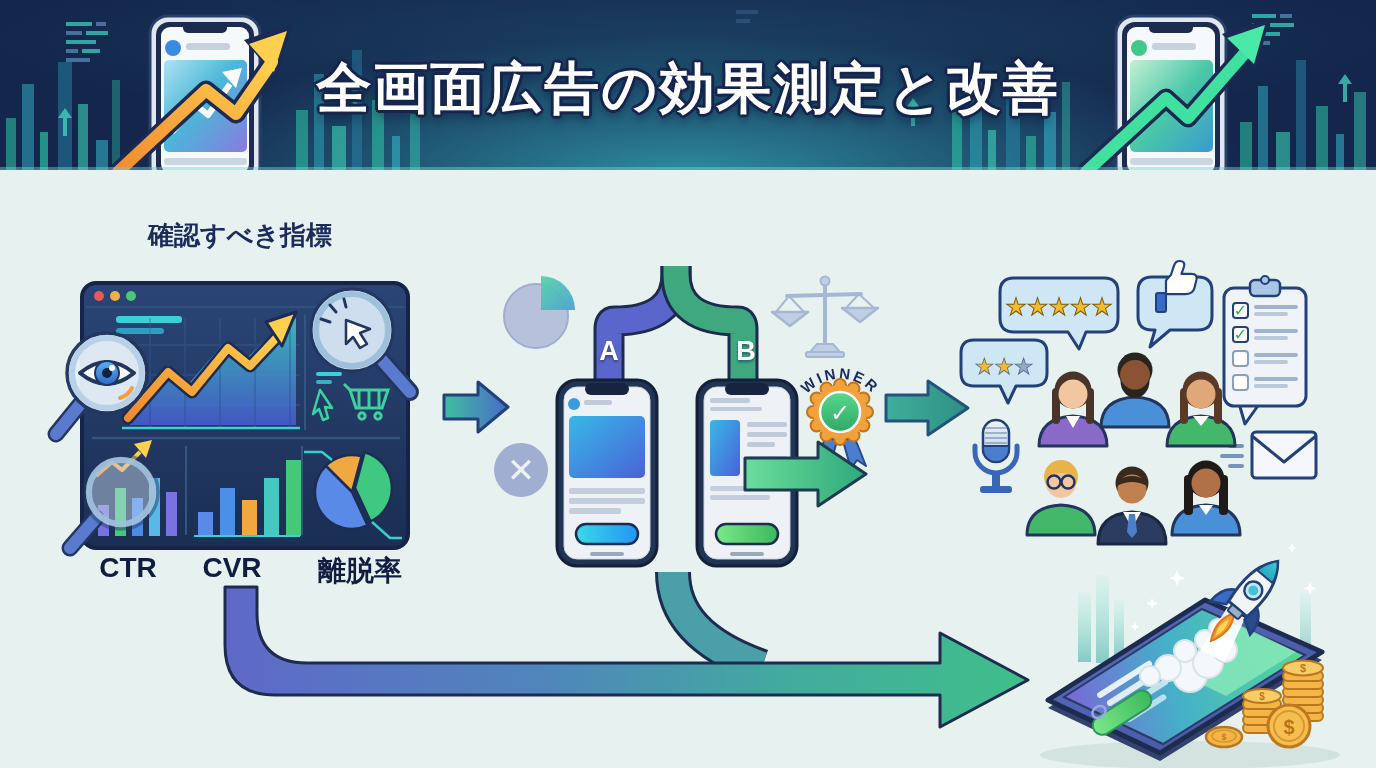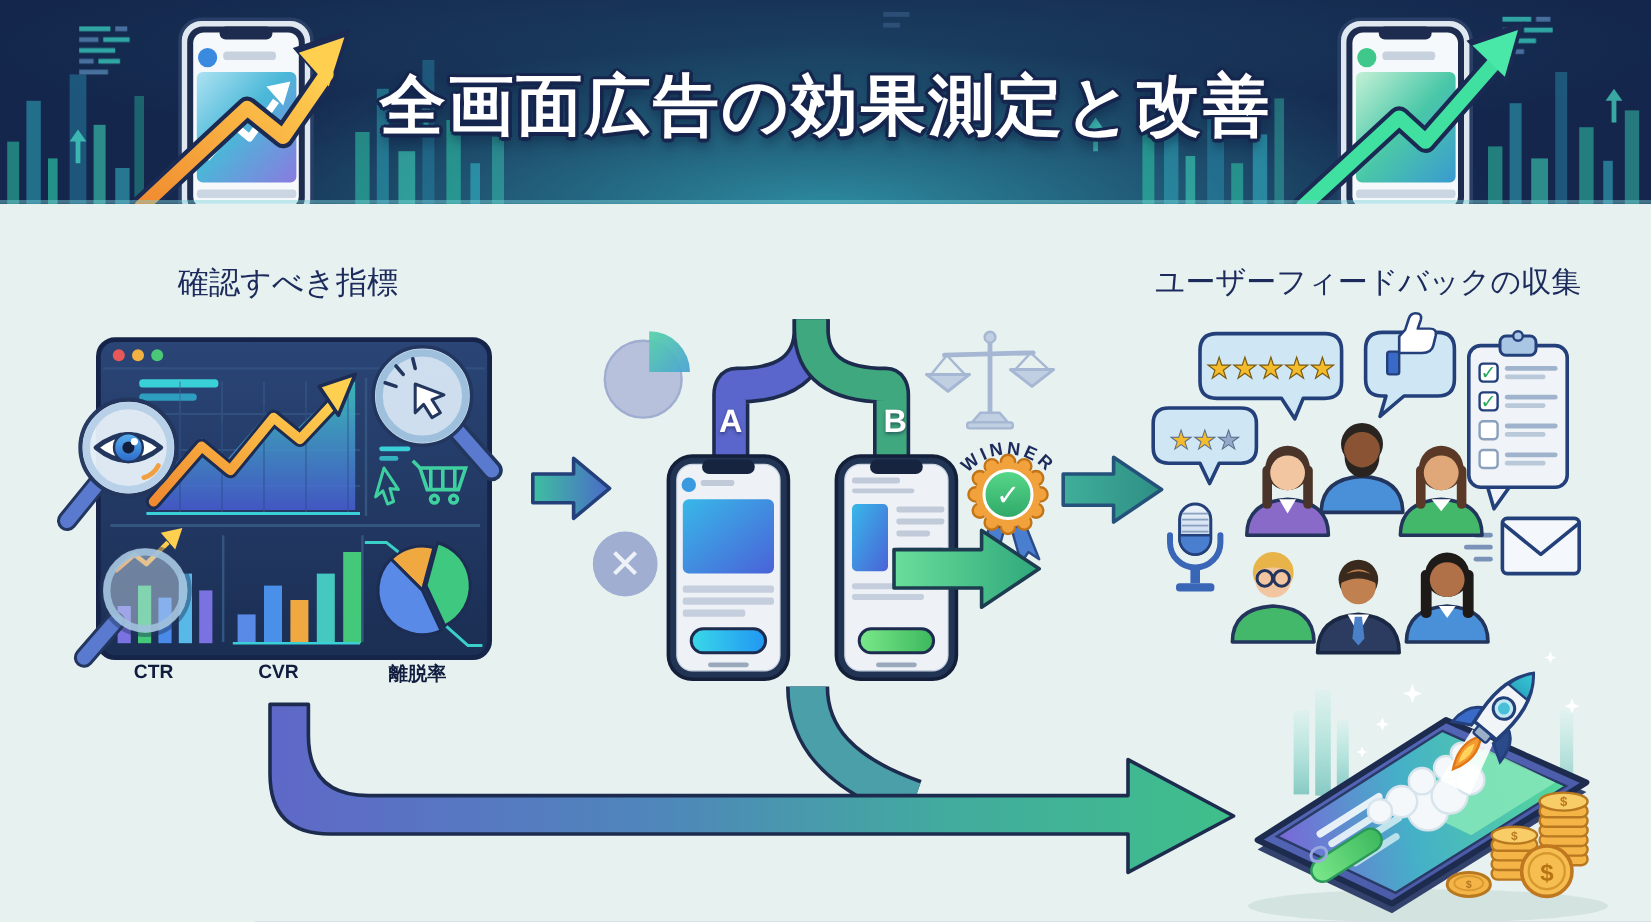--- a/index.html
+++ b/index.html
@@ -11,33 +11,33 @@
   svg.scene{position:absolute;left:0;top:0;}
   .ttl{
     position:absolute;top:52px;left:0;width:100%;margin:0;
     text-align:center;font-size:55px;font-weight:700;letter-spacing:2px;
     color:#ffffff;
     text-shadow:3px 0 #16254d,-3px 0 #16254d,0 3px #16254d,0 -3px #16254d,
       2px 2px #16254d,-2px 2px #16254d,2px -2px #16254d,-2px -2px #16254d,
       0 6px 10px rgba(8,18,48,.55);
   }
   .h2{
-    position:absolute;margin:0;top:218px;font-size:26px;font-weight:400;
+    position:absolute;margin:0;top:218px;font-size:26px;font-weight:700;
     color:#1c2b5c;text-align:center;
   }
   .h2.s1{left:90px;width:300px;}
   .h2.s2{left:530px;width:300px;}
   .h2.s3{left:950px;width:380px;font-size:25px;}
   .mlabel{
-    position:absolute;top:552px;font-size:16px;font-weight:700;
+    position:absolute;top:552px;font-size:28px;font-weight:700;
     color:#101d3e;text-align:center;margin:0;
   }
   .mlabel.m1{left:88px;width:80px;}
   .mlabel.m2{left:192px;width:80px;}
-  .mlabel.m3{left:296px;width:104px;}
+  .mlabel.m3{left:308px;width:104px;}
   .vlabel{
     position:absolute;top:336px;width:28px;margin:0;text-align:center;
     font-size:27px;font-weight:800;color:#ffffff;
     text-shadow:0 2px 3px rgba(20,30,70,.55);
   }
   .vlabel.va{left:595px;}
   .vlabel.vb{left:732px;}
 </style>
 </head>
 <body>
@@ -685,21 +685,20 @@
       <circle cx="1289" cy="726" r="15" fill="none" stroke="#d89830" stroke-width="2"></circle>
       <text x="1289" y="734" text-anchor="middle" font-size="20" font-weight="bold" fill="#b87414">$</text>
     </g>
   </g>
 </g>
 </svg>
 
 <h1 class="ttl">全画面広告の効果測定と改善</h1>
 
 <h2 class="h2 s1">確認すべき指標</h2>
-<h2 class="h2 s3">ユーザーフィードバックの収集</h2>
 
 <p class="mlabel m1">CTR</p>
 <p class="mlabel m2">CVR</p>
 <p class="mlabel m3">離脱率</p>
 
 <p class="vlabel va">A</p>
 <p class="vlabel vb">B</p>
 
 </div>
 

